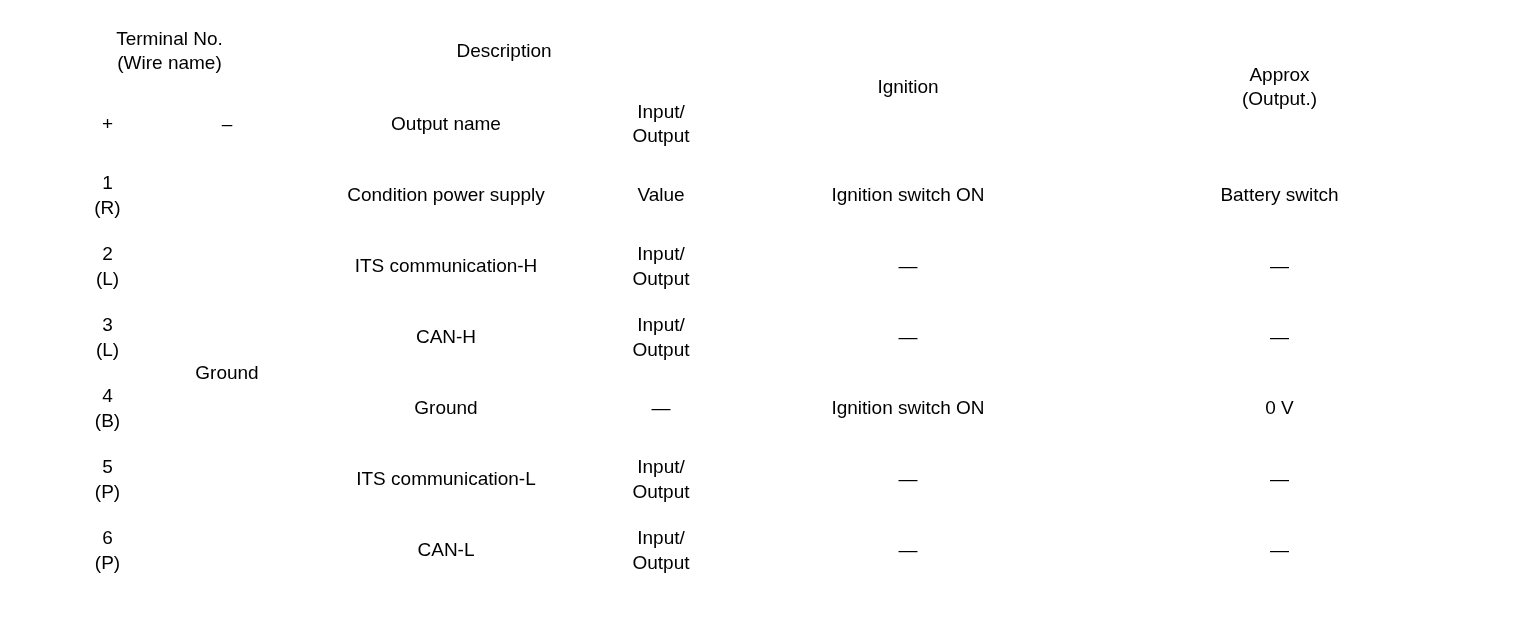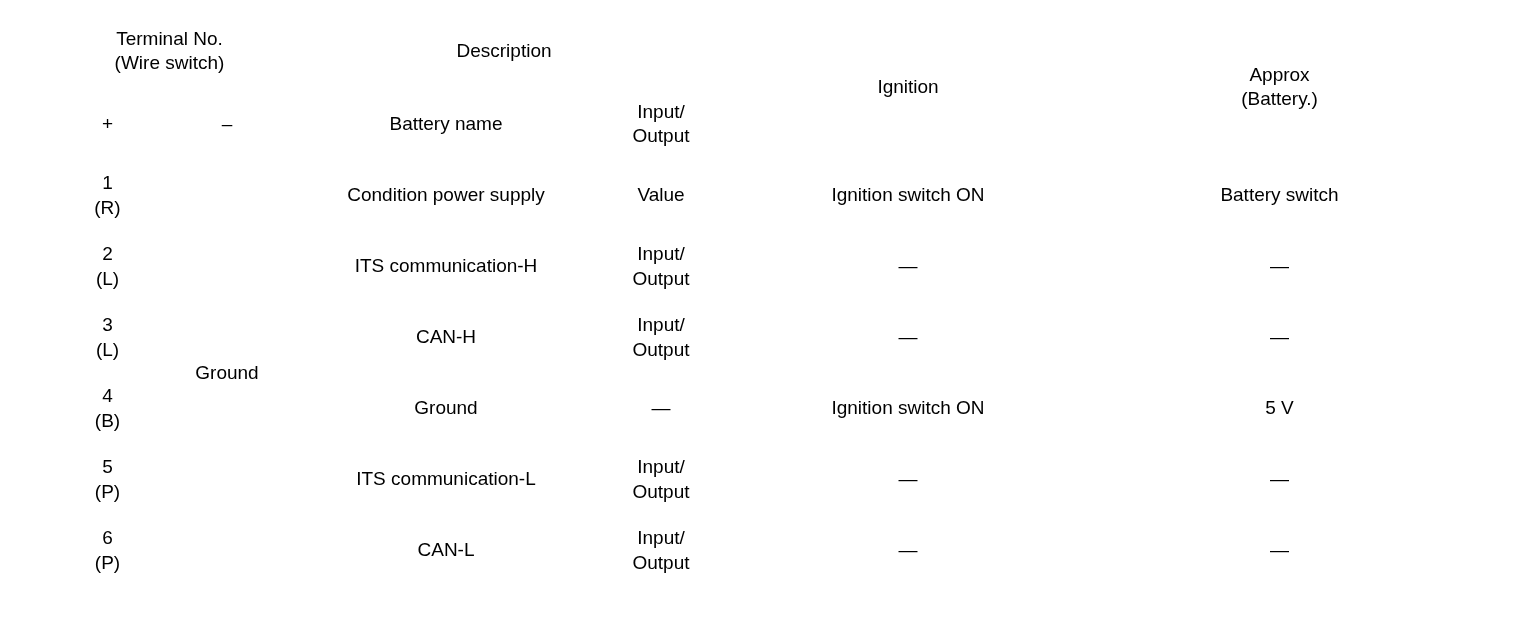--- a/index.html
+++ b/index.html
@@ -101,46 +101,46 @@
         <col style="width:116px">
         <col style="width:378px">
         <col style="width:365px">
       </colgroup>
 
       <thead>
         <tr class="hdr-row-1">
           <td class="rule-top rule-thin-bot cell-pad" colspan="2">
             <span class="stack">
               <span>Terminal No.</span>
-              <span>(Wire switch)</span>
+              <span>(Wire name)</span>
             </span>
           </td>
           <td class="rule-top rule-thin-bot vl-left cell-pad" colspan="2">
             <span>Description</span>
           </td>
           <td class="rule-top rule-thickbot vl-left cell-pad" rowspan="2">
             <span>Ignition</span>
           </td>
           <td class="rule-top rule-thickbot vl-left cell-pad" rowspan="2">
             <span class="stack">
               <span>Approx</span>
-              <span>(Battery.)</span>
+              <span>(Output.)</span>
             </span>
           </td>
         </tr>
 
         <tr class="hdr-row-2">
           <td class="rule-thickbot cell-pad plus-minus">
             <span>+</span>
           </td>
           <td class="rule-thickbot vl-left cell-pad plus-minus">
             <span>–</span>
           </td>
           <td class="rule-thickbot vl-left cell-pad">
-            <span>Battery name</span>
+            <span>Output name</span>
           </td>
           <td class="rule-thickbot vl-left cell-pad">
             <span class="stack">
               <span>Input/</span>
               <span>Output</span>
             </span>
           </td>
         </tr>
       </thead>
 
@@ -234,21 +234,21 @@
           <td class="rule-thin-bot vl-left cell-pad dash">
             <span class="stack">
               <span>—</span>
               <span></span>
             </span>
           </td>
           <td class="rule-thin-bot vl-left cell-pad signal-cell">
             <span>Ignition switch ON</span>
           </td>
           <td class="rule-thin-bot vl-left cell-pad">
-            <span>5 V</span>
+            <span>0 V</span>
           </td>
         </tr>
 
         <tr class="data-row">
           <td class="rule-thin-bot cell-pad">
             <span class="stack">
               <span>5</span>
               <span>(P)</span>
             </span>
           </td>

